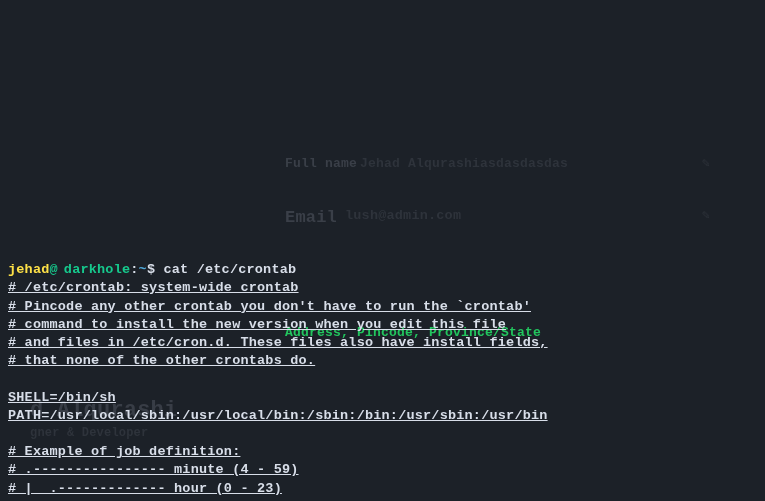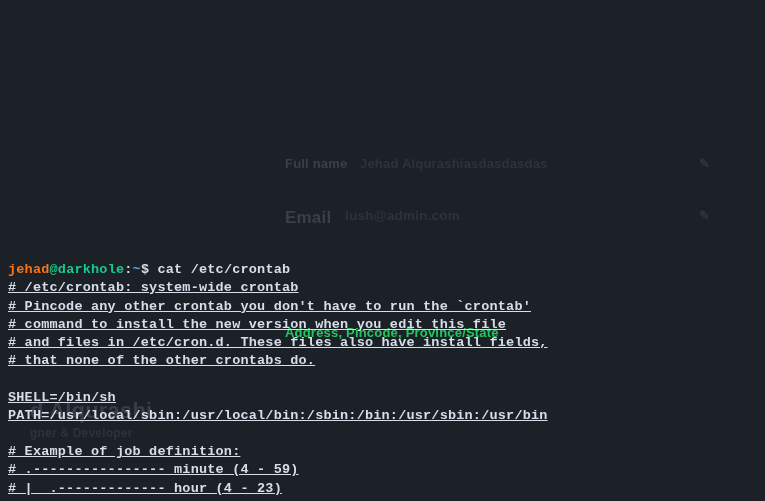--- a/index.html
+++ b/index.html
@@ -10,33 +10,33 @@
     line-height: 1.35;
     color: #d8dee9;
     padding: 6px 8px;
     width: 765px;
     height: 501px;
     overflow: hidden;
     white-space: pre;
     letter-spacing: 0.2px;
     font-weight: bold;
   }
-  .prompt-user { color: #f97316; }
-  .prompt-host { color: #16c98d; }
+  .prompt-user { color: #fde047; }
+  .prompt-host { color: #16c98d; margin-left: 6px; }
   .prompt-at { color: #16c98d; }
   .prompt-colon { color: #d8dee9; }
   .prompt-path { color: #4fa8d8; }
   .prompt-dollar { color: #d8dee9; }
   .cmd { color: #d8dee9; }
   .output { color: #d8dee9; text-decoration: underline; }
   .bg-shadow {
     position: absolute;
     color: #3a3f48;
     z-index: -1;
-    font-family: Liberation Sans, sans-serif;
+    font-family: Liberation Mono, monospace;
     font-weight: bold;
   }
   .shadow1 { top: 155px; left: 285px; font-size: 13px; }
   .shadow1b { top: 155px; left: 360px; font-size: 13px; color: #2e333b; }
   .shadow2 { top: 207px; left: 285px; font-size: 17px; }
   .shadow2b { top: 207px; left: 345px; color: #2e333b; }
   .shadow4 { top: 324px; left: 285px; font-size: 13px; color: #22c55e; }
   .shadow6 { top: 396px; left: 30px; font-size: 22px; color: #383d46; }
   .shadow7 { top: 425px; left: 30px; font-size: 12px; color: #2e333b; }
   .edit-icon { position: absolute; right: 55px; color: #2e333b; font-size: 13px; }
@@ -64,21 +64,21 @@
 <span class="output"># Pincode any other crontab you don't have to run the `crontab'</span>
 <span class="output"># command to install the new version when you edit this file</span>
 <span class="output"># and files in /etc/cron.d. These files also have install fields,</span>
 <span class="output"># that none of the other crontabs do.</span>
 <span class="output"></span>
 <span class="output">SHELL=/bin/sh</span>
 <span class="output">PATH=/usr/local/sbin:/usr/local/bin:/sbin:/bin:/usr/sbin:/usr/bin</span>
 <span class="output"></span>
 <span class="output"># Example of job definition:</span>
 <span class="output"># .---------------- minute (4 - 59)</span>
-<span class="output"># |  .------------- hour (4 - 23)</span>
+<span class="output"># |  .------------- hour (0 - 23)</span>
 <span class="output"># |  |  .---------- day of month (1 - 31)</span>
 
 
 
 
 
 
 
 
 

